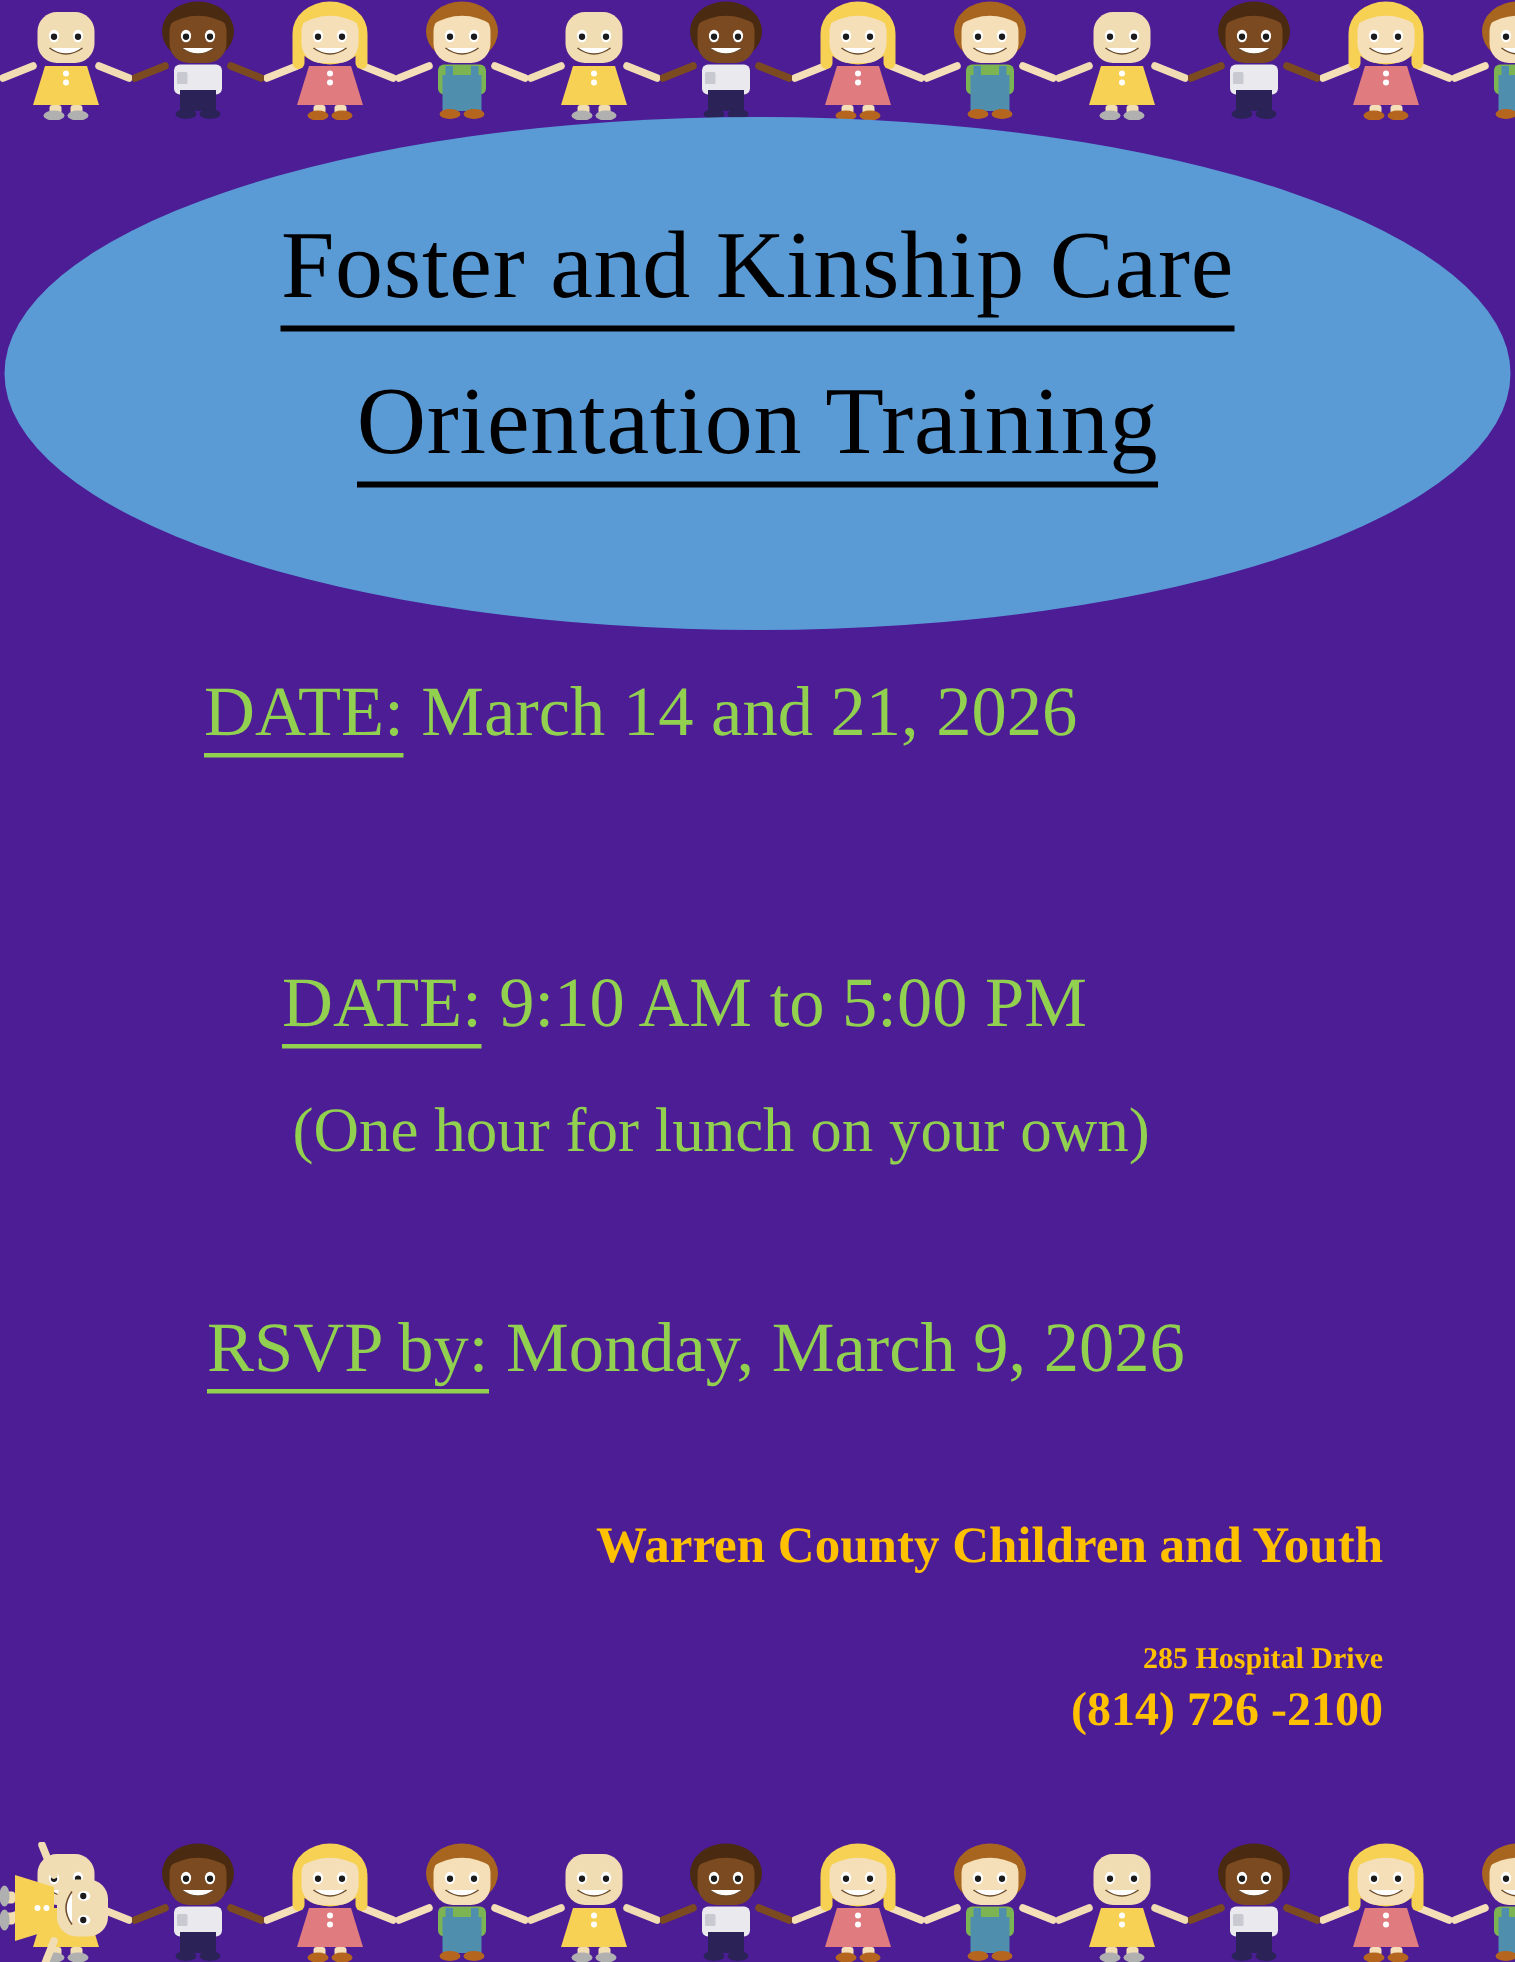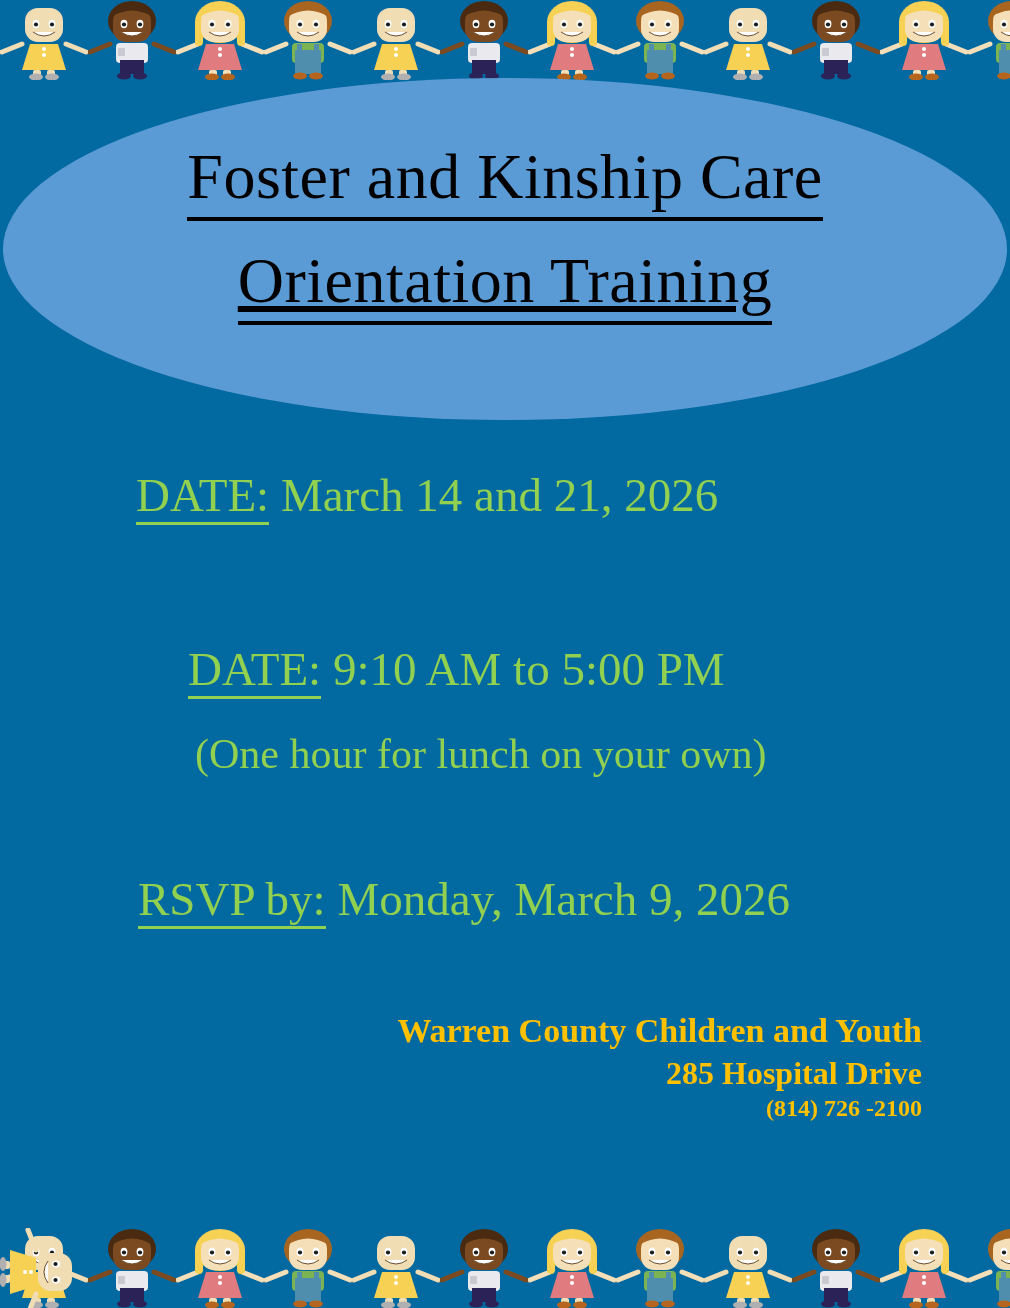--- a/index.html
+++ b/index.html
@@ -7,21 +7,21 @@
     padding: 0;
     background: #000;
   }
   body {
     font-family: "Liberation Serif", serif;
   }
   #poster {
     position: relative;
     width: 1010px;
     height: 1308px;
-    background: #0369a1;
+    background: #4c1d95;
     overflow: hidden;
   }
 
   
   .border-strip {
     position: absolute;
     display: flex;
     align-items: flex-end;
     z-index: 5;
     pointer-events: none;
@@ -91,21 +91,20 @@
     line-height: 1.18;
     letter-spacing: 0.5px;
     text-align: center;
     white-space: nowrap;
     border-bottom: 4px solid #000;
     padding-bottom: 2px;
     margin: 2px 0 10px 0;
   }
   .title-line.second {
     margin-top: 12px;
-    text-decoration: underline;
   }
 
   
   #body-area {
     position: absolute;
     left: 88px;
     top: 420px;
     width: 834px;
     height: 808px;
     z-index: 8;
@@ -120,21 +119,20 @@
   .u {
     border-bottom: 3px solid #92d050;
     padding-bottom: 1px;
   }
 
   .date-row {
     position: absolute;
     left: 48px;
     top: 28px;
     font-size: 47px;
-    margin-top: 20px;
   }
   .date-sub {
     position: absolute;
     left: 230px;
     top: 105px;
     font-size: 38px;
   }
   .time-row {
     position: absolute;
     left: 100px;
@@ -163,23 +161,23 @@
     width: 834px;
     text-align: right;
     color: #ffc000;
     font-family: "Liberation Serif", serif;
     font-weight: bold;
   }
   .contact div {
     line-height: 1.26;
   }
   .contact .org   { font-size: 34px; }
-  .contact .addr  { font-size: 32px; }
+  .contact .addr  { font-size: 20px; margin-top: 41px; }
   .contact .city  { font-size: 32px; }
-  .contact .phone { font-size: 24px; }
+  .contact .phone { font-size: 32px; }
 </style>
 </head>
 <body>
 
 <div id="poster">
 
   <div class="border-strip border-top">
     <div class="strip-inner-h">
         <div class="kid"><svg viewBox="0 0 88 80" width="88" height="80">
             <path d="M22 44 L2 52" stroke="#f0ddb4" stroke-width="5" stroke-linecap="round" fill="none"></path>

